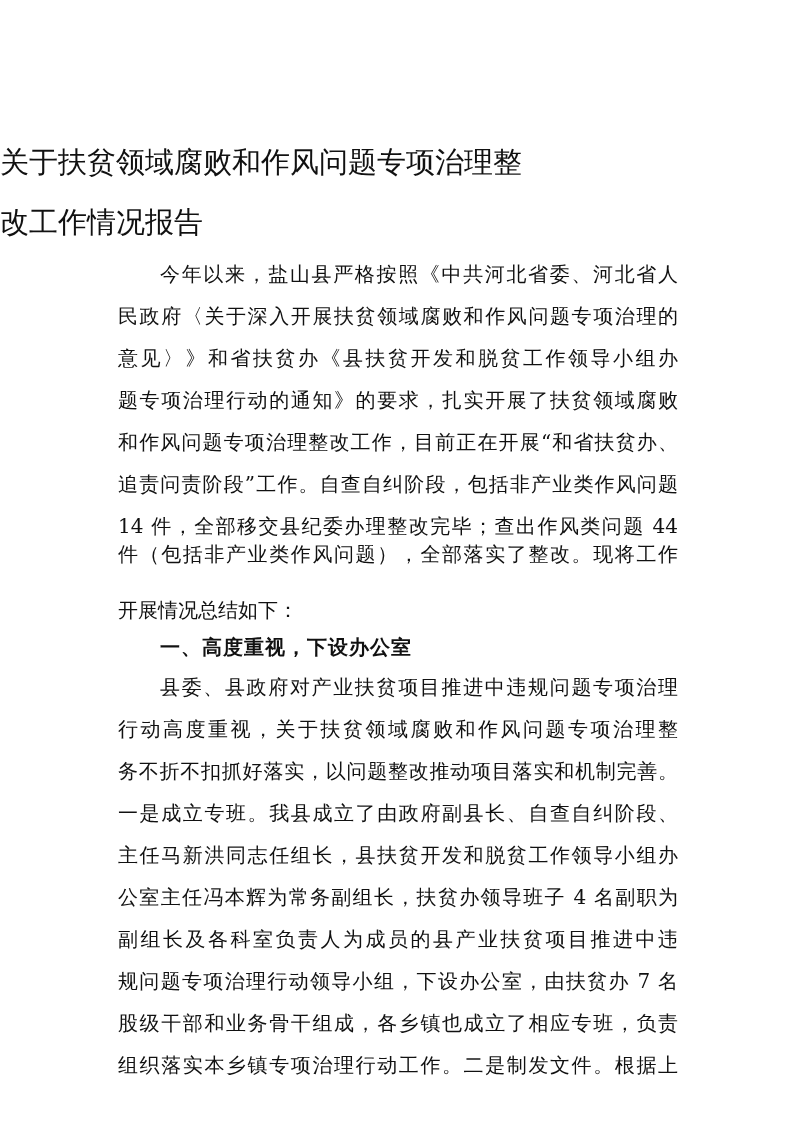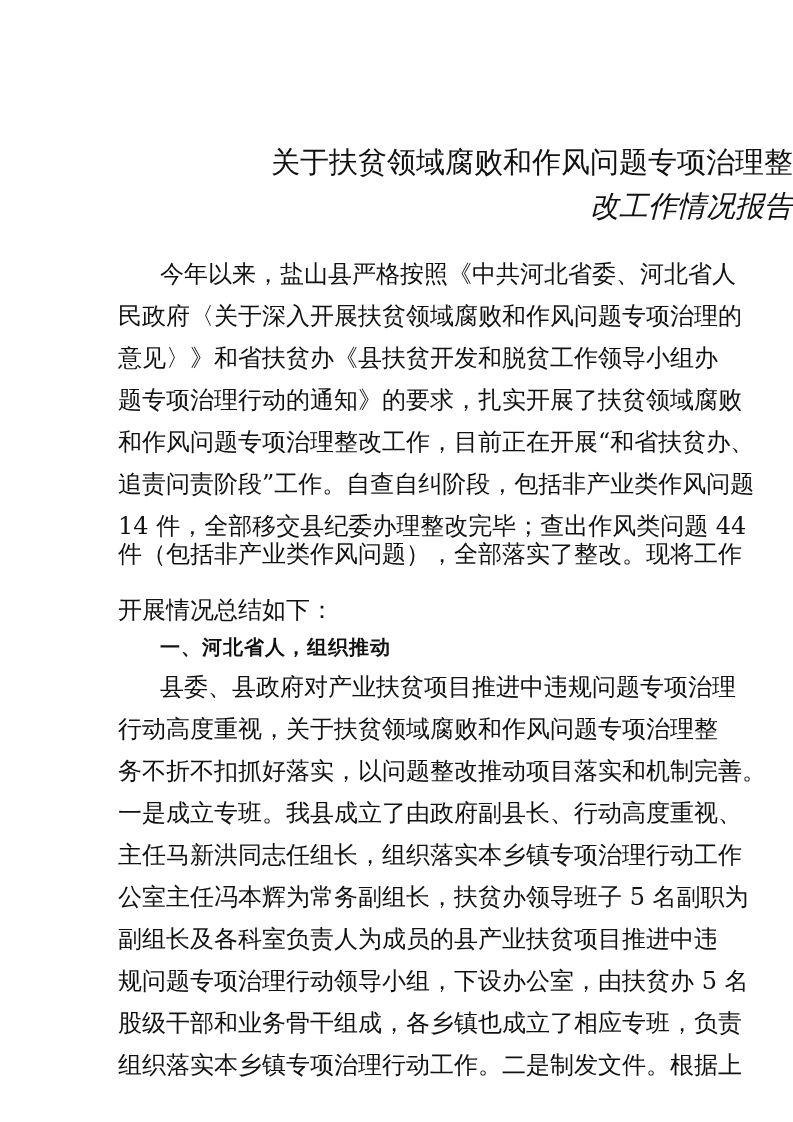--- a/index.html
+++ b/index.html
@@ -1,22 +1,22 @@
 <!DOCTYPE html>
 <html><head>
 <meta charset="utf-8">
 <style>
   html, body { margin: 0; padding: 0; background: #ffffff; }
   body { width: 793px; height: 1122px; position: relative; overflow: hidden;
          font-family: "DejaVu Serif", "Liberation Serif", serif; color: #111; }
-  .title { position: absolute; left: 0; width: 793px; text-align: right;
+  .title { position: absolute; left: 0; width: 793px; text-align: left;
            font-size: 29px; line-height: 44px; letter-spacing: 0px; }
   .title.l1 { top: 140px; }
-  .title.l2 { top: 184px; font-style: italic; }
-  .line { position: absolute; left: 118px; width: 560px; font-size: 24px;
+  .title.l2 { top: 200px; }
+  .line { position: absolute; left: 118px; width: 560px; font-size: 20px;
           line-height: 30px; white-space: nowrap; text-align: justify;
           text-align-last: justify; }
   .line.indent { left: 160px; width: 518px; }
   .line.last { text-align-last: left; }
   .heading { position: absolute; left: 160px; font-size: 20px; line-height: 30px;
              font-family: "DejaVu Sans", "Liberation Sans", sans-serif; font-weight: bold;
              letter-spacing: 1px; }
 </style>
 </head>
 <body>
@@ -30,27 +30,27 @@
     <div class="line" style="top:301px">民政府〈关于深入开展扶贫领域腐败和作风问题专项治理的</div>
     <div class="line" style="top:343px">意见〉》和省扶贫办《县扶贫开发和脱贫工作领导小组办</div>
     <div class="line" style="top:385px">题专项治理行动的通知》的要求，扎实开展了扶贫领域腐败</div>
     <div class="line" style="top:427px">和作风问题专项治理整改工作，目前正在开展“和省扶贫办、</div>
     <div class="line" style="top:469px">追责问责阶段”工作。自查自纠阶段，包括非产业类作风问题</div>
     <div class="line" style="top:511px">14 件，全部移交县纪委办理整改完毕；查出作风类问题 44</div>
     <div class="line" style="top:539px">件（包括非产业类作风问题），全部落实了整改。现将工作</div>
     <div class="line last" style="top:595px">开展情况总结如下：</div>
   </div>
 
-  <div class="heading" style="top:632px">一、河北省人，组织推动</div>
+  <div class="heading" style="top:632px">一、高度重视，下设办公室</div>
 
   <div>
     <div class="line indent" style="top:672px">县委、县政府对产业扶贫项目推进中违规问题专项治理</div>
     <div class="line" style="top:714px">行动高度重视，关于扶贫领域腐败和作风问题专项治理整</div>
     <div class="line" style="top:756px">务不折不扣抓好落实，以问题整改推动项目落实和机制完善。</div>
-    <div class="line" style="top:798px">一是成立专班。我县成立了由政府副县长、行动高度重视、</div>
-    <div class="line" style="top:840px">主任马新洪同志任组长，组织落实本乡镇专项治理行动工作</div>
-    <div class="line" style="top:882px">公室主任冯本辉为常务副组长，扶贫办领导班子 5 名副职为</div>
+    <div class="line" style="top:798px">一是成立专班。我县成立了由政府副县长、自查自纠阶段、</div>
+    <div class="line" style="top:840px">主任马新洪同志任组长，县扶贫开发和脱贫工作领导小组办</div>
+    <div class="line" style="top:882px">公室主任冯本辉为常务副组长，扶贫办领导班子 4 名副职为</div>
     <div class="line" style="top:924px">副组长及各科室负责人为成员的县产业扶贫项目推进中违</div>
-    <div class="line" style="top:966px">规问题专项治理行动领导小组，下设办公室，由扶贫办 5 名</div>
+    <div class="line" style="top:966px">规问题专项治理行动领导小组，下设办公室，由扶贫办 7 名</div>
     <div class="line" style="top:1008px">股级干部和业务骨干组成，各乡镇也成立了相应专班，负责</div>
     <div class="line" style="top:1050px">组织落实本乡镇专项治理行动工作。二是制发文件。根据上</div>
   </div>
 </div>
 
 </body></html>

